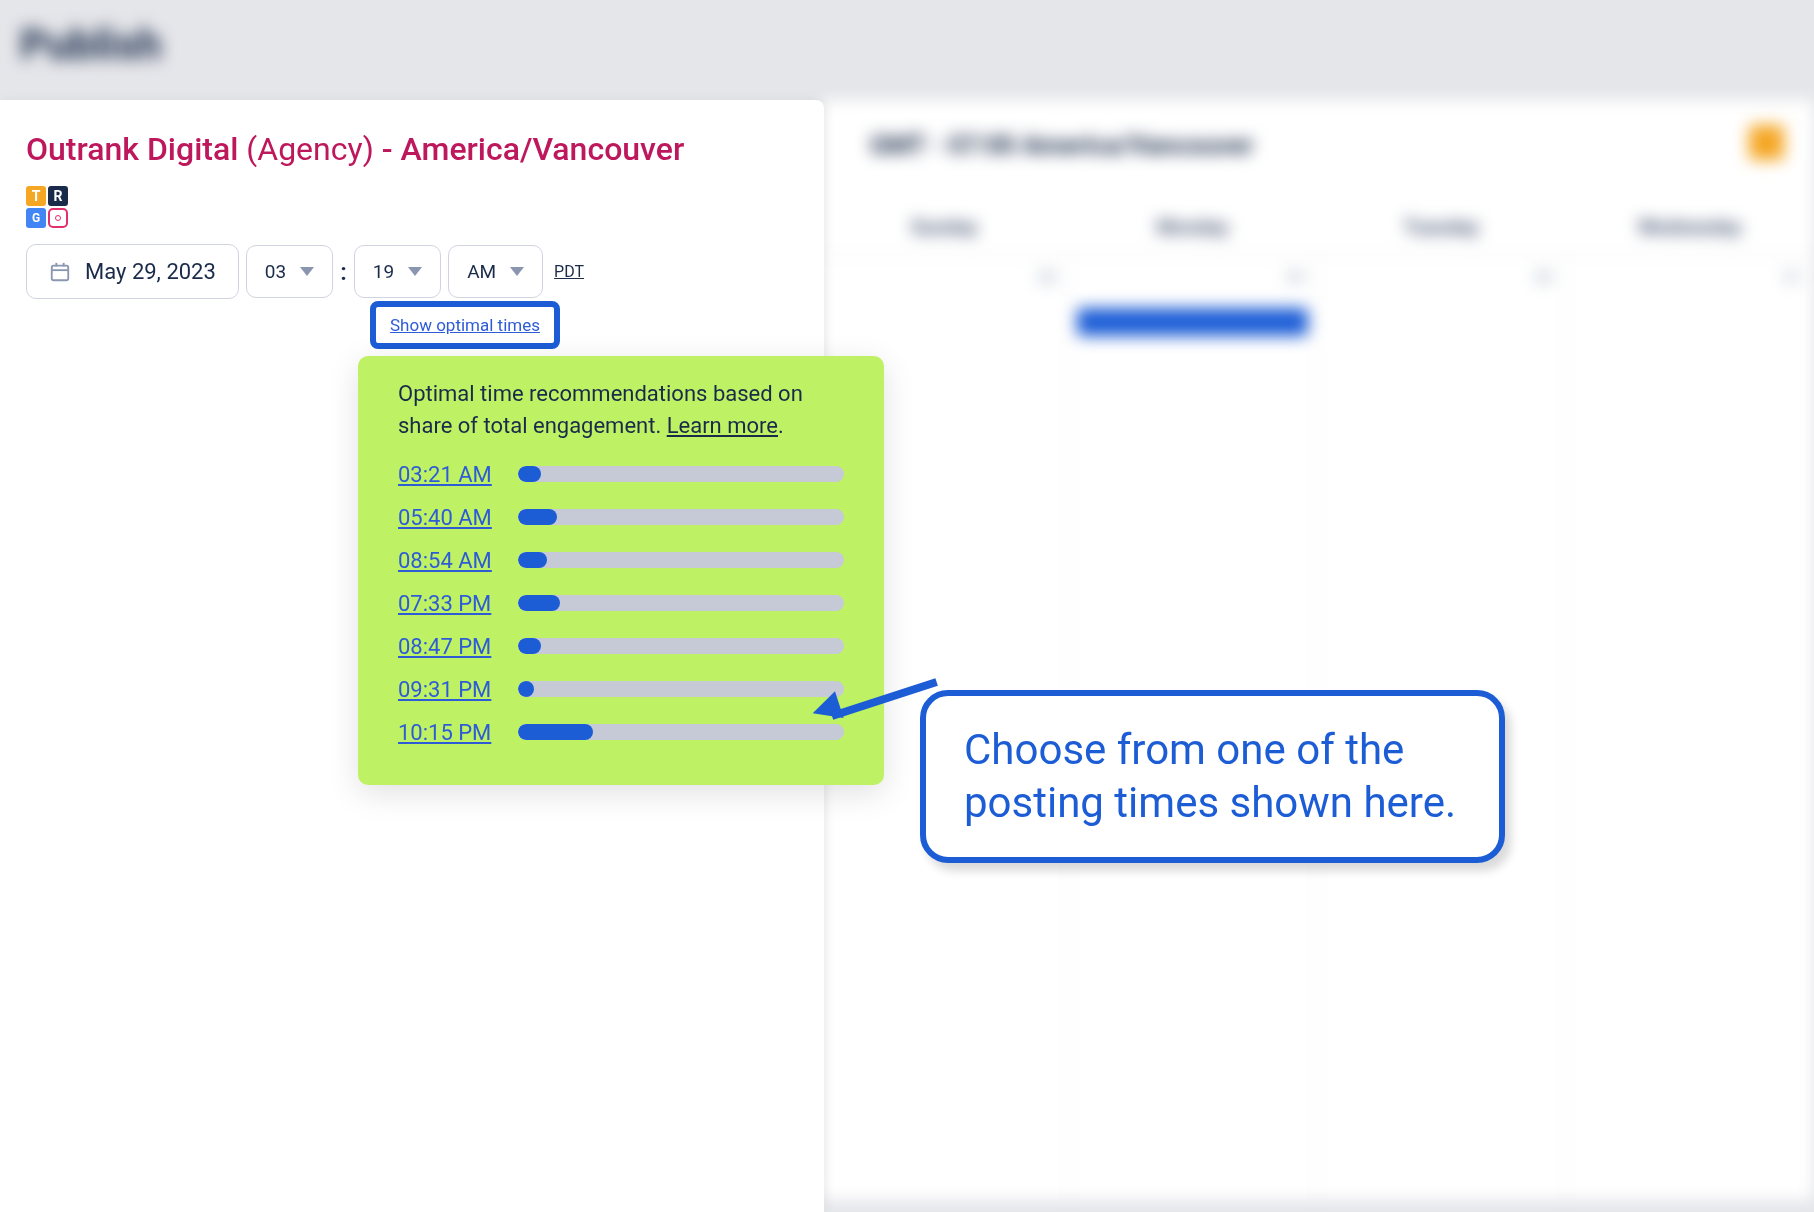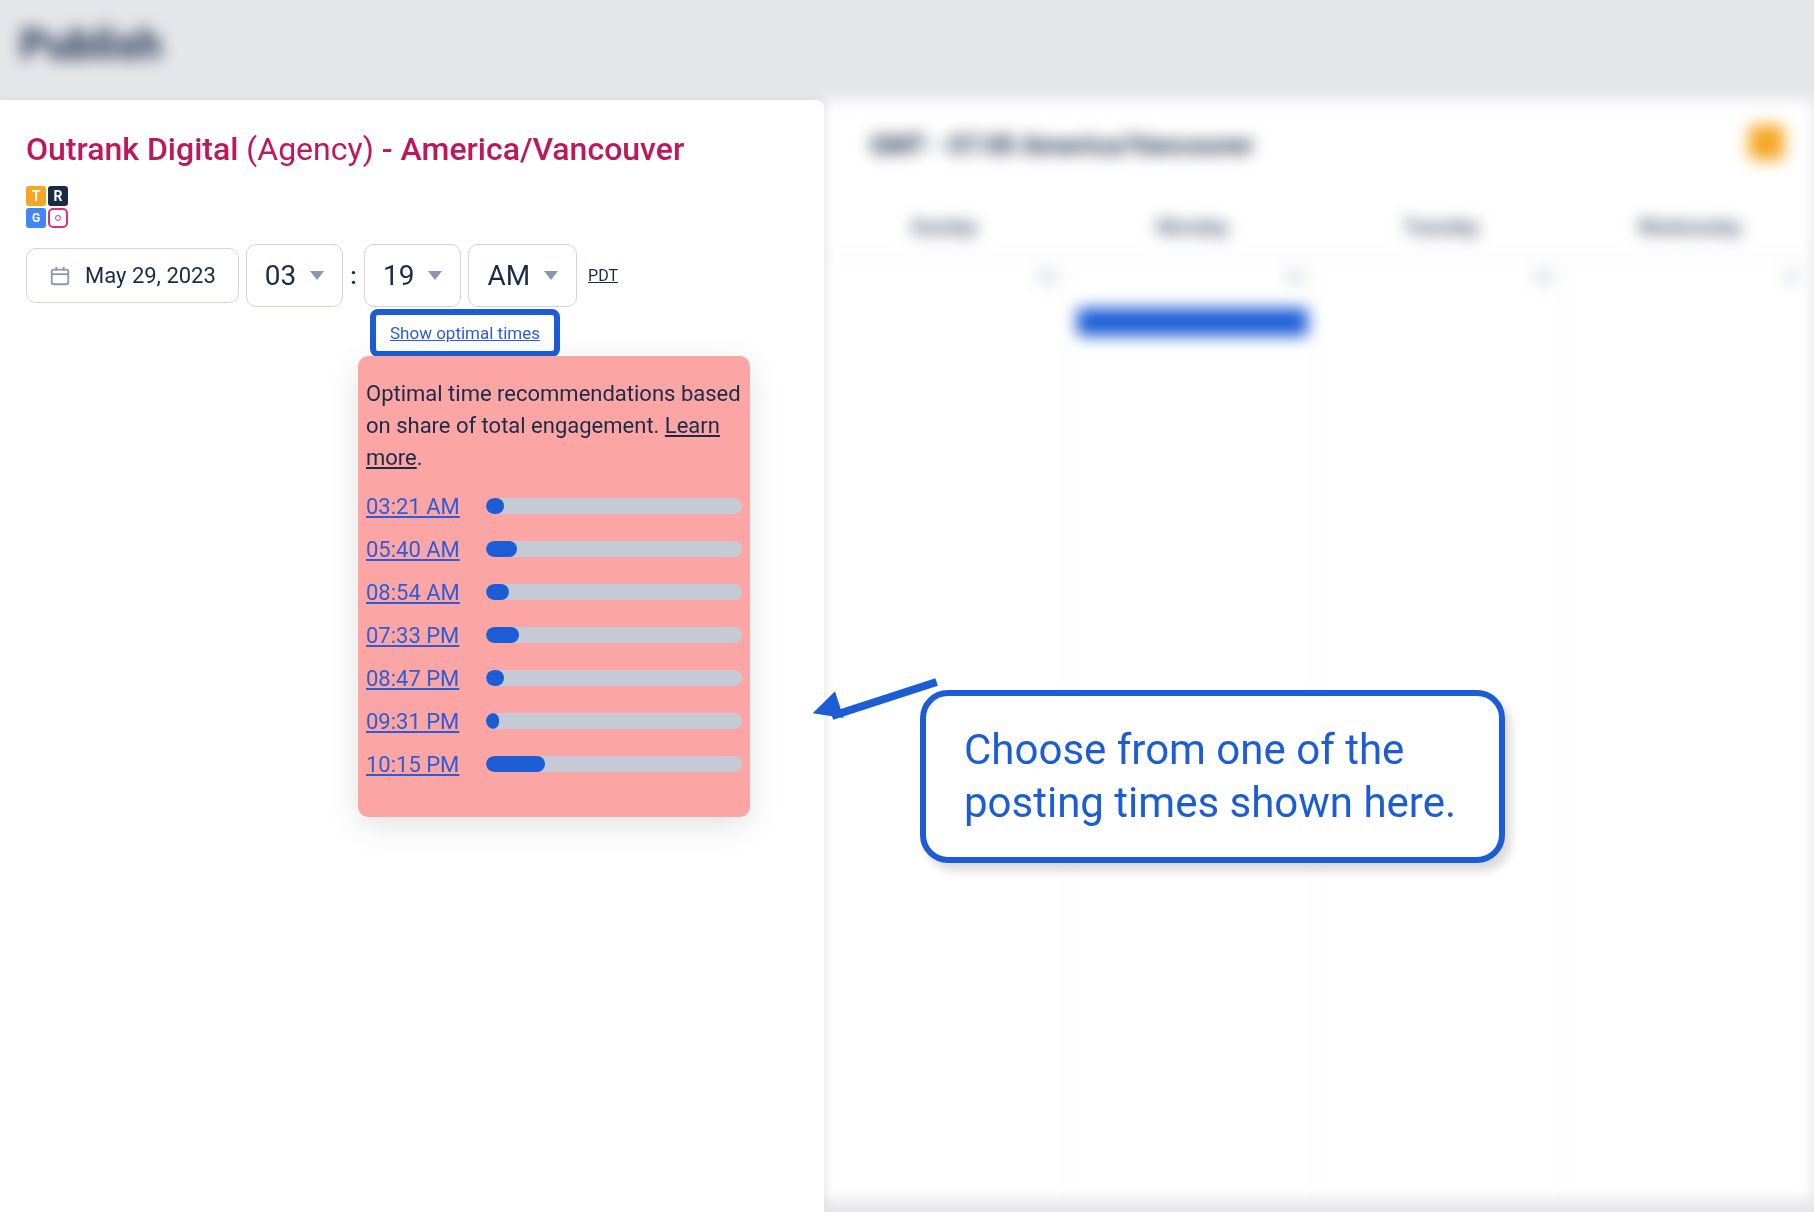--- a/index.html
+++ b/index.html
@@ -30,31 +30,31 @@
 .av-g { width:20px; height:20px; background:#4285f4; color:#fff; font-size:12px; font-weight:700; display:flex; align-items:center; justify-content:center; border-radius:3px; }
 .av-ig { width:20px; height:20px; border:2px solid #e1306c; border-radius:5px; display:flex; align-items:center; justify-content:center; }
 .av-ig-dot { width:6px; height:6px; border:1.5px solid #e1306c; border-radius:50%; }
 
 .sched-row { display:flex; align-items:center; gap:7px; }
 .date-btn { display:flex; align-items:center; gap:14px; border:1px solid #d0d4de; border-radius:10px; padding:14px 22px; background:#fff; cursor:pointer; }
 .cal-icon { width:22px; height:22px; }
 .date-text { font-size:22px; color:#1a2b4a; }
 
 .sel { display:flex; align-items:center; gap:14px; border:1px solid #d0d4de; border-radius:10px; padding:14px 18px; background:#fff; cursor:pointer; }
-.sel-val { font-size:28px; color:#1a2b4a; }
+.sel-val { font-size:19px; color:#1a2b4a; }
 .caret { width:0; height:0; border-left:7px solid transparent; border-right:7px solid transparent; border-top:9px solid #8a96b0; }
 
 .colon { font-size:24px; color:#1a2b4a; font-weight:600; }
 .tz { font-size:16px; color:#1a2b4a; margin-left:4px;text-decoration:underline; }
 
 .show-opt-wrap { margin-top:2px; margin-left:344px; }
 .show-opt-box { display:inline-block; border:6px solid #1c5dd6; border-radius:8px; padding:8px 14px; }
 .show-opt { font-size:17px; color:#2e5cd6; text-decoration:underline; cursor:pointer; }
 
-.popover { position:absolute; top:356px; left:358px; width:392px; background:#fca5a5; border-radius:10px; padding:22px 8px; box-shadow:0 8px 32px rgba(0,0,0,0.12); }
+.popover { position:absolute; top:356px; left:358px; width:526px; background:#bef264; border-radius:10px; padding:22px 40px; box-shadow:0 8px 32px rgba(0,0,0,0.12); }
 .pop-text { font-size:22px; color:#1a2b4a; line-height:1.45; margin-bottom:20px; }
 .pop-text a { color:#1a2b4a; text-decoration:underline; cursor:pointer; }
 
 .time-row { display:flex; align-items:center; gap:16px; margin-bottom:18px; }
 .time-link { font-size:22px; color:#2e5cd6; text-decoration:underline; cursor:pointer; min-width:104px; }
 .bar-track { flex:1; height:16px; background:#c5cad6; border-radius:8px; position:relative; overflow:hidden; }
 .bar-fill { position:absolute; left:0; top:0; bottom:0; background:#1c5dd6; border-radius:8px; }
 
 .callout { position:absolute; top:690px; left:920px; width:585px; background:#fff; border:6px solid #1c5dd6; border-radius:28px; padding:28px 38px; box-shadow:6px 8px 10px rgba(0,0,0,0.15); }
 .callout-text { font-size:42px; color:#1c5dd6; line-height:1.25; }

